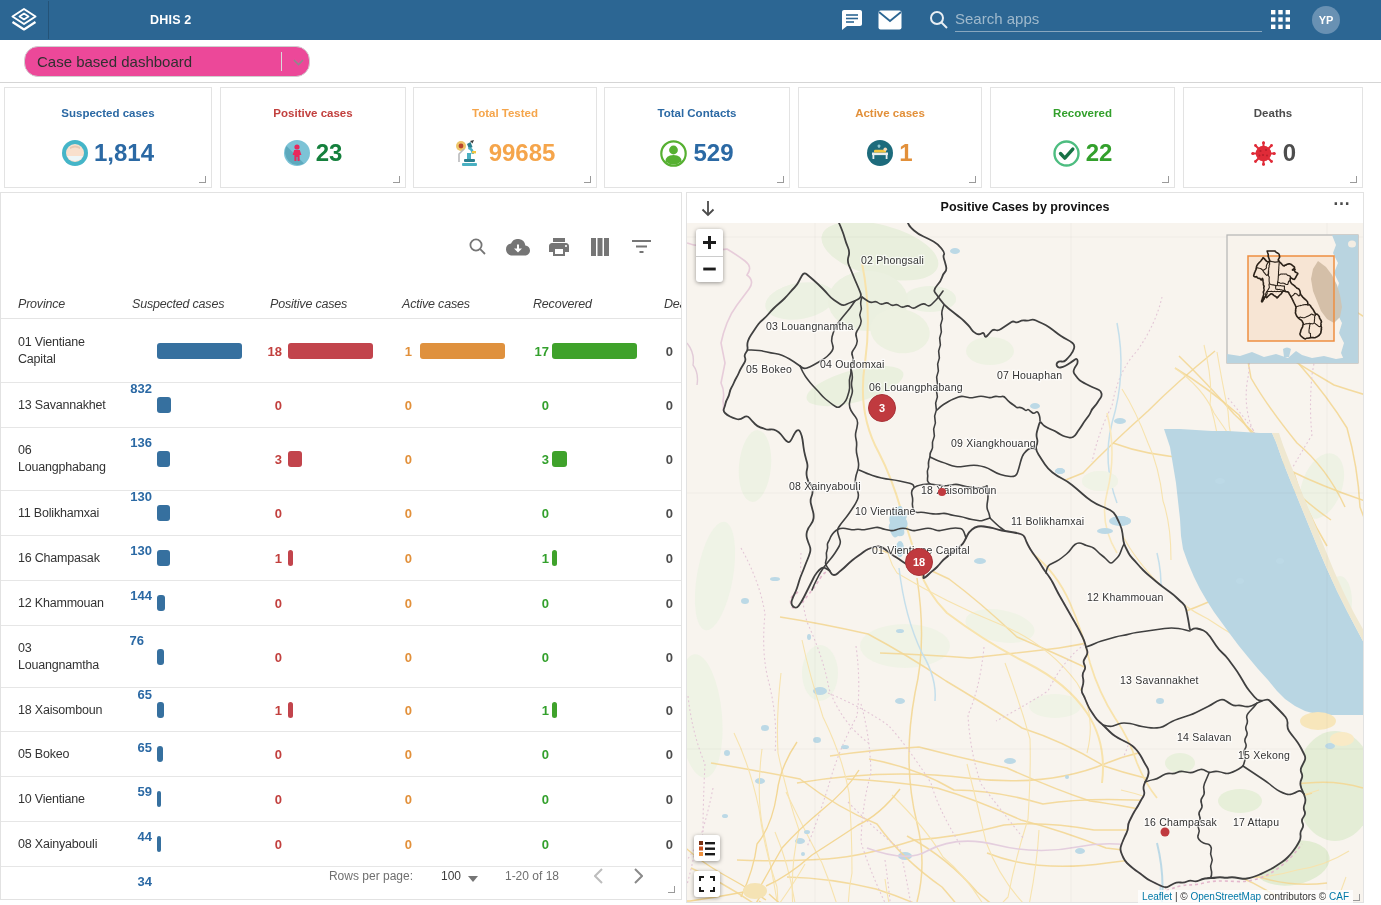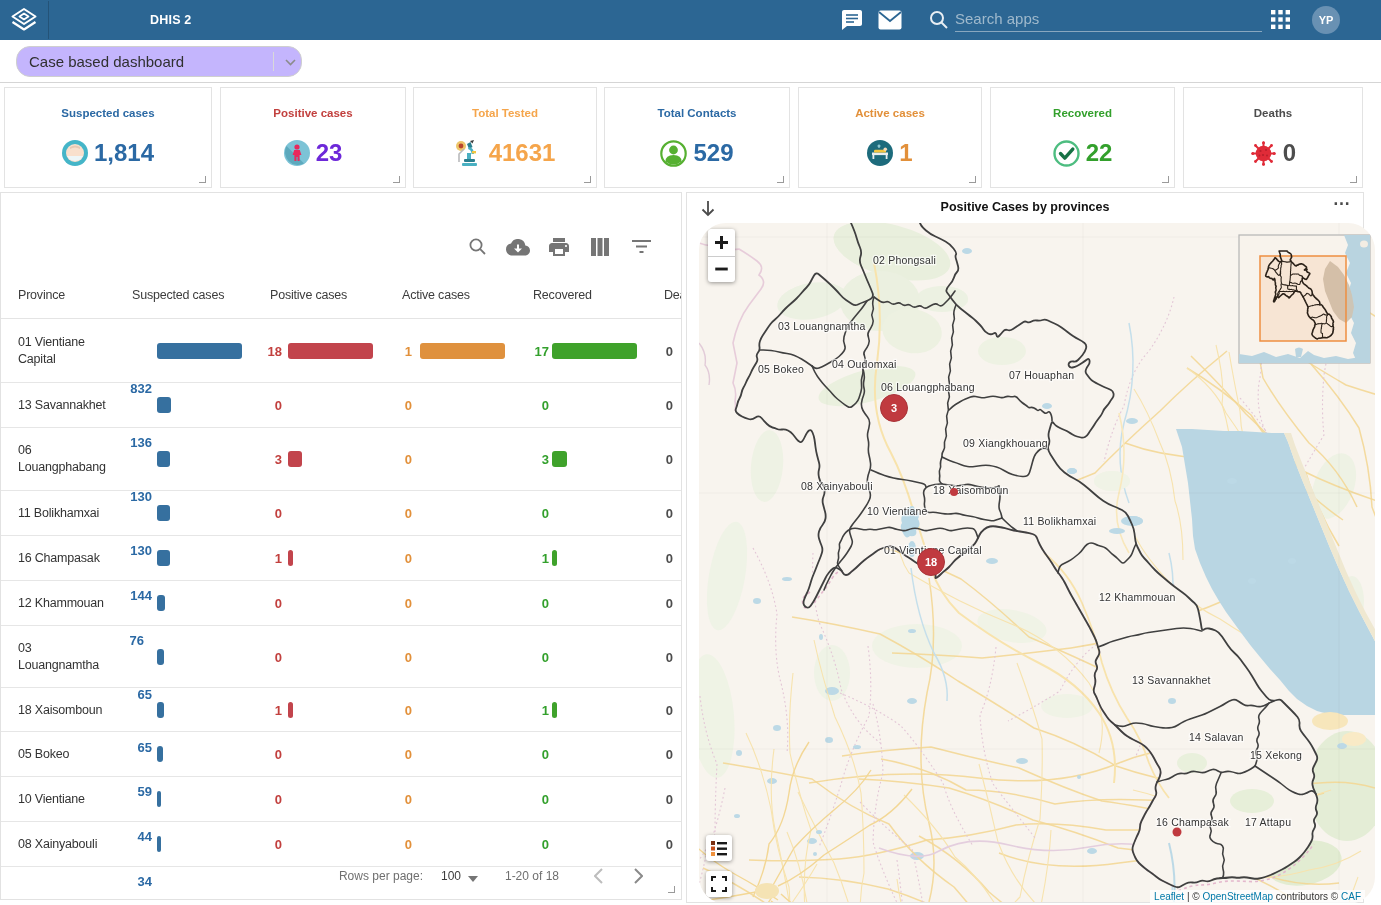--- a/index.html
+++ b/index.html
@@ -12,21 +12,21 @@
 #nav { position:absolute; left:0; top:0; width:1381px; height:40px; background:#2c6693; }
 #nav .logo { position:absolute; left:0; top:0; width:48px; height:40px; }
 #nav .nvdiv { position:absolute; left:48px; top:1px; width:1px; height:38px; background:rgba(0,0,0,0.18); }
 #nav .title { position:absolute; left:150px; top:0; height:40px; line-height:40px; color:#fff; font-size:12.5px; font-weight:bold; letter-spacing:.2px; }
 #nav .ph { position:absolute; left:955px; top:0; height:38px; line-height:38px; color:#9fb9cc; font-size:15px; }
 #nav .sline { position:absolute; left:955px; top:31px; width:307px; height:1px; background:#88a7bf; }
 .avatar { position:absolute; left:1312px; top:6px; width:28px; height:28px; border-radius:50%; background:#6991b3; color:#fff; font-size:11px; font-weight:bold; text-align:center; line-height:28px; }
 
 
 #dbar { position:absolute; left:0; top:40px; width:1381px; height:43px; background:#fff; border-bottom:1px solid #d5d5d5; }
-#dd { position:absolute; left:16px; top:6px; width:286px; height:31px; border:1px solid #cfcfcf; border-radius:14px; background:#c4b5fd; }
+#dd { position:absolute; left:24px; top:6px; width:286px; height:31px; border:1px solid #cfcfcf; border-radius:14px; background:#ec4899; }
 #dd .txt { position:absolute; left:12px; top:0; height:29px; line-height:29px; font-size:15px; color:#303030; }
 #dd .ddl { position:absolute; left:256px; top:5px; width:1px; height:19px; background:#d9d9d9; }
 
 
 .card { position:absolute; top:87px; height:101px; background:#fff; border:1px solid #e3e3e3; }
 .card .t { position:absolute; left:0; right:0; top:19px; text-align:center; font-size:11.5px; font-weight:bold; }
 .card .row { position:absolute; left:0; top:51px; width:100%; text-align:center; }
 .card .row svg { vertical-align:middle; }
 .card .row b { font-size:24px; vertical-align:middle; }
 .rsz { position:absolute; right:5px; bottom:4px; width:7px; height:7px; border-right:1.5px solid #9a9a9a; border-bottom:1.5px solid #9a9a9a; }
@@ -37,27 +37,27 @@
 
 #tpanel h3 { position:absolute; left:0; width:100%; top:7px; text-align:center; font-size:12.5px; color:#111; }
 #mpanel h3 { position:absolute; left:0; width:100%; top:7px; text-align:center; font-size:12.5px; color:#111; }
 .bar { display:inline-block; height:16px; border-radius:3px; vertical-align:middle; }
 .cblue { color:#2b69a4;margin-top:37px; } .cred { color:#c2403e; } .corg { color:#e2903a; } .cgrn { color:#33a02c; } .cgry{ color:#4d4d4d; }
 .bblue { background:#36709f; } .bred { background:#c2444c; } .borg { background:#df913e; } .bgrn { background:#3fa22b; }
 
 #pgn { position:absolute; left:0; bottom:0px; width:680px; height:42px; font-size:12px; color:#6f6f6f; }
 
 
-#map { position:absolute; left:12px; top:30px; width:676px; height:681px; overflow:hidden;border-radius:27px; }
+#map { position:absolute; left:0; top:30px; width:676px; height:681px; overflow:hidden; }
 .mapbtn { position:absolute; width:26px; height:26px; background:#fff; border-radius:3px; box-shadow:0 1px 4px rgba(0,0,0,0.4); }
 #attr { position:absolute; right:10px; bottom:1px; background:rgba(255,255,255,0.75); font-size:10px; color:#333; padding:1px 4px; }
 
 #tbl { position:absolute; left:0; top:80px; width:680px; }
 #tbl .th { position:absolute; left:0; width:680px; height:46px; border-bottom:1px solid #e4e4e4; }
-#tbl .th span { position:absolute; top:15px; font-size:12.5px; letter-spacing:-0.2px; color:#3c3c3c; }
+#tbl .th span { position:absolute; top:24px; font-size:12.5px; letter-spacing:-0.2px; color:#3c3c3c;font-style:italic; }
 #tbl .tr { position:absolute; left:0; width:680px; border-bottom:1px solid #e6e6e6; }
 #tbl .pn { position:absolute; top:50%; transform:translateY(-50%); font-size:12.5px; letter-spacing:-0.2px; color:#333; line-height:17px; }
 #tbl .nv { position:absolute; top:50%; transform:translateY(-50%); font-size:13px; font-weight:bold; }
 #tbl .bar { position:absolute; top:50%; margin-top:-8px; }
 </style>
 </head>
 <body>
 <div id="app">
 
 <div id="nav">
@@ -132,42 +132,42 @@
 </div>
 <div class="card" style="left:220px;width:186px">
 <div class="t" style="color:#c2403e">Positive cases</div>
 <div class="row"><span style="display:inline-flex;align-items:center;justify-content:center;gap:6px;">
             <svg width="26" height="26" viewBox="0 0 26 26">
 <circle cx="13" cy="13" r="13" fill="#7cc3d6"></circle>
 <path d="M2.5 6 L20 23.5 A13 13 0 0 1 2.5 6 z" fill="#5da9bd"></path>
 <circle cx="13" cy="7" r="2.6" fill="#e8295c"></circle>
 <path d="M10.2 10 h5.6 l1.6 5 h-1.8 l0 6 h-2 l0 -4 h-1.2 l0 4 h-2 l0 -6 h-1.8 z" fill="#e8295c"></path>
 </svg>
-            <b style="color:#6d28d9">23</b>
+            <b style="color:#15803d">23</b>
           </span></div>
 <div class="rsz"></div>
 </div>
 <div class="card" style="left:413px;width:184px">
 <div class="t" style="color:#f5a54b">Total Tested</div>
 <div class="row"><span style="display:inline-flex;align-items:center;justify-content:center;gap:6px;">
             <svg width="28" height="27" viewBox="0 0 28 27">
 <circle cx="6" cy="6" r="5" fill="#eec66a"></circle>
 <circle cx="6" cy="6" r="2.4" fill="#b8452e"></circle>
 <g stroke="#b9babc" stroke-width="1.6" fill="none">
                 <path d="M4 22 l0 -8 l5 -5"></path>
               </g>
 <path d="M12 4 l3.5 -2 l2 5 l-3.5 2 z" fill="#2a7f8f"></path>
 <path d="M14 7 q5 1 5 7 l-2.5 0 q0 -4 -3.5 -5 z" fill="#49b0c2"></path>
 <rect x="12" y="13" width="4" height="6" fill="#49b0c2"></rect>
 <rect x="9" y="19" width="11" height="3" rx="1" fill="#2a7f8f"></rect>
 <rect x="7" y="23" width="15" height="3" rx="1" fill="#49b0c2"></rect>
 <rect x="17" y="11" width="4" height="2.4" fill="#f3c53e"></rect>
 <path d="M15 1 l4 -1 l-1.5 3.5 z" fill="#3a3a3a"></path>
 </svg>
-            <b style="color:#f5a54b">41631</b>
+            <b style="color:#f5a54b">99685</b>
           </span></div>
 <div class="rsz"></div>
 </div>
 <div class="card" style="left:604px;width:186px">
 <div class="t" style="color:#2b69a4">Total Contacts</div>
 <div class="row"><span style="display:inline-flex;align-items:center;justify-content:center;gap:6px;">
             <svg width="27" height="27" viewBox="0 0 27 27">
 <circle cx="13.5" cy="13.5" r="12.2" fill="none" stroke="#56b031" stroke-width="2.2"></circle>
 <circle cx="13.5" cy="10" r="4.4" fill="#56b031"></circle>
 <path d="M5.5 21.5 q0 -6.5 8 -6.5 q8 0 8 6.5 a 12.2 12.2 0 0 1 -16 0 z" fill="#56b031"></path>
@@ -379,21 +379,21 @@
           <span class="pn" style="left:17px">08 Xainyabouli</span>
           <span class="nv cblue" style="right:529px">34</span>
           <span class="bar bblue" style="left:156px;width:4px"></span>
           <span class="nv cred" style="right:399px">0</span>
           <span class="nv corg" style="right:269px">0</span>
           <span class="nv cgrn" style="right:132px">0</span>
           <span class="nv cgry" style="right:8px">0</span>
         </div>
 </div>
   <div id="pgn">
-<span class="abs" style="right:258px;top:12px;">Rows per page:</span>
+<span class="abs" style="right:268px;top:12px;">Rows per page:</span>
 <span class="abs" style="right:220px;top:12px;color:#3c3c3c">100</span>
 <svg class="abs" style="right:203px;top:19px" width="10" height="6" viewBox="0 0 10 6" fill="#757575">
           <path d="M0 0 L10 0 L5 6 z"></path>
         </svg>
 <span class="abs" style="right:122px;top:12px;">1-20 of 18</span>
 <svg class="abs" style="right:78px;top:11px" width="9" height="16" viewBox="0 0 9 16" fill="none" stroke="#bdbdbd" stroke-width="2">
           <path d="M8 1 L1 8 L8 15"></path>
         </svg>
 <svg class="abs" style="right:38px;top:11px" width="9" height="16" viewBox="0 0 9 16" fill="none" stroke="#8a8a8a" stroke-width="2">
           <path d="M1 1 L8 8 L1 15"></path>

